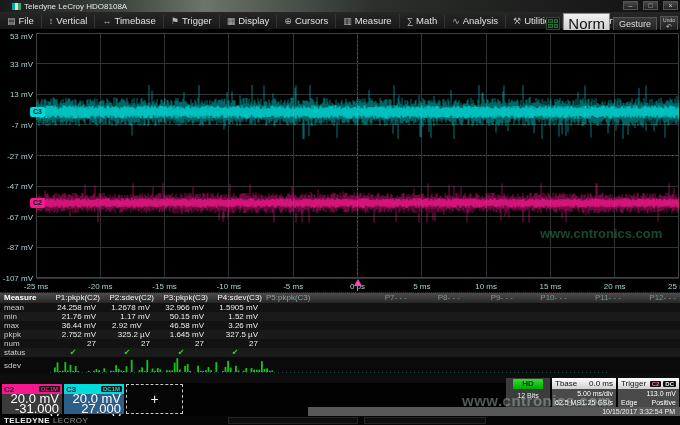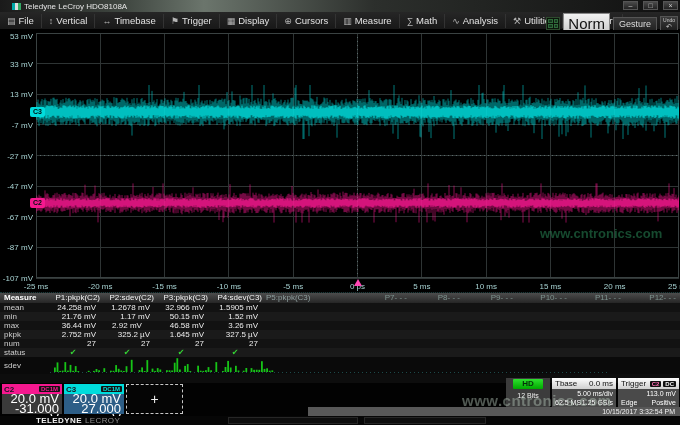--- a/index.html
+++ b/index.html
@@ -85,21 +85,21 @@
     color:#05320a; font-size:8px; font-weight:bold; line-height:10px; border-radius:1px; }
   #hd-bits { font-size:7px; color:#efefef; margin-top:3px; }
   #tbase-panel { left:552px; width:64px; }
   #trigger-panel { left:618px; width:61px; }
   #timestamp-bar { position:absolute; left:308px; top:24px; width:372px; height:9px; background:#585858;
     font-size:7px; line-height:9px; color:#f2f2f2; text-align:right; padding-right:5px; }
   
   #footer { position:absolute; left:0; top:416px; width:680px; height:9px; background:#060606;
     display:flex; align-items:center; }
   #brand { margin-left:4px; font-size:8px; letter-spacing:.4px; }
-  #brand .b1 { color:#f0f0f0; font-weight:bold;margin-left:32px; }
+  #brand .b1 { color:#f0f0f0; font-weight:bold; }
   #brand .b2 { color:#8f8f8f; margin-left:3px; }
   .footer-slot { position:absolute; top:1px; height:7px; border:1px solid #262626; background:#0d0d0d; }
   
   .wm { position:absolute; z-index:60; font-weight:bold; pointer-events:none; }
   #wm-mid { left:540px; top:226px; font-size:13px; color:rgba(40,135,85,.55); }
   #wm-bottom { left:462px; top:392px; font-size:15px; color:rgba(190,210,195,.42); letter-spacing:.5px; }
 </style>
 </head>
 <body>
 

